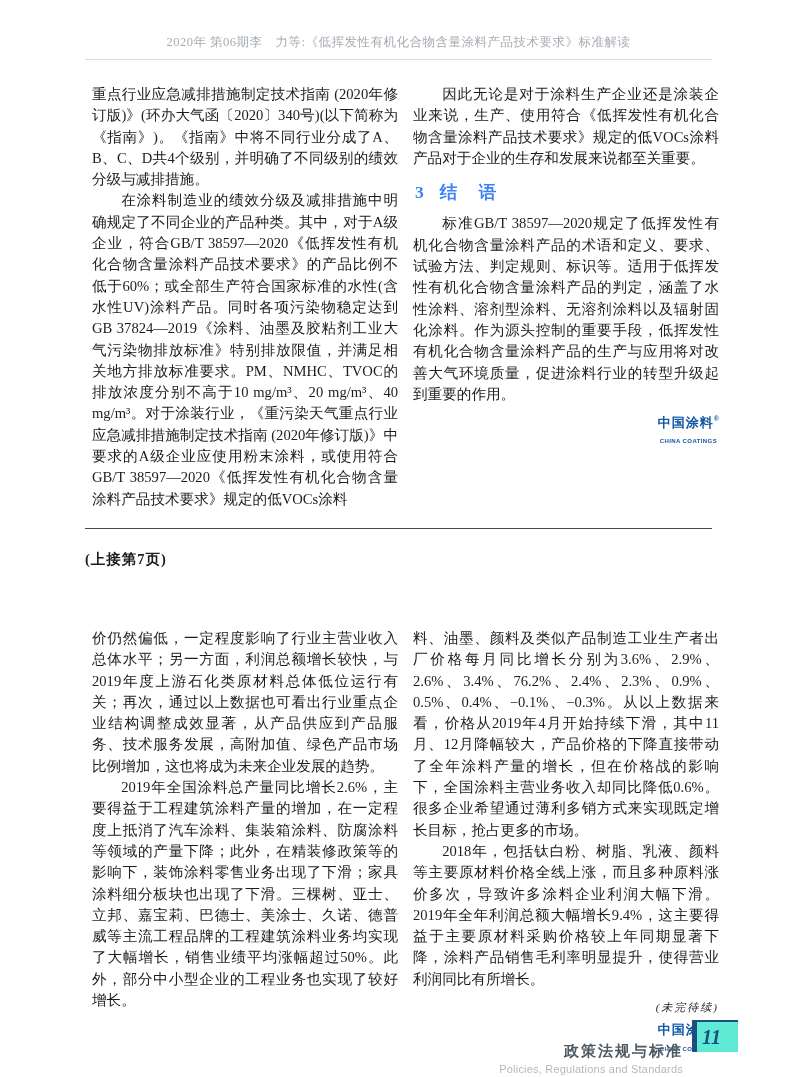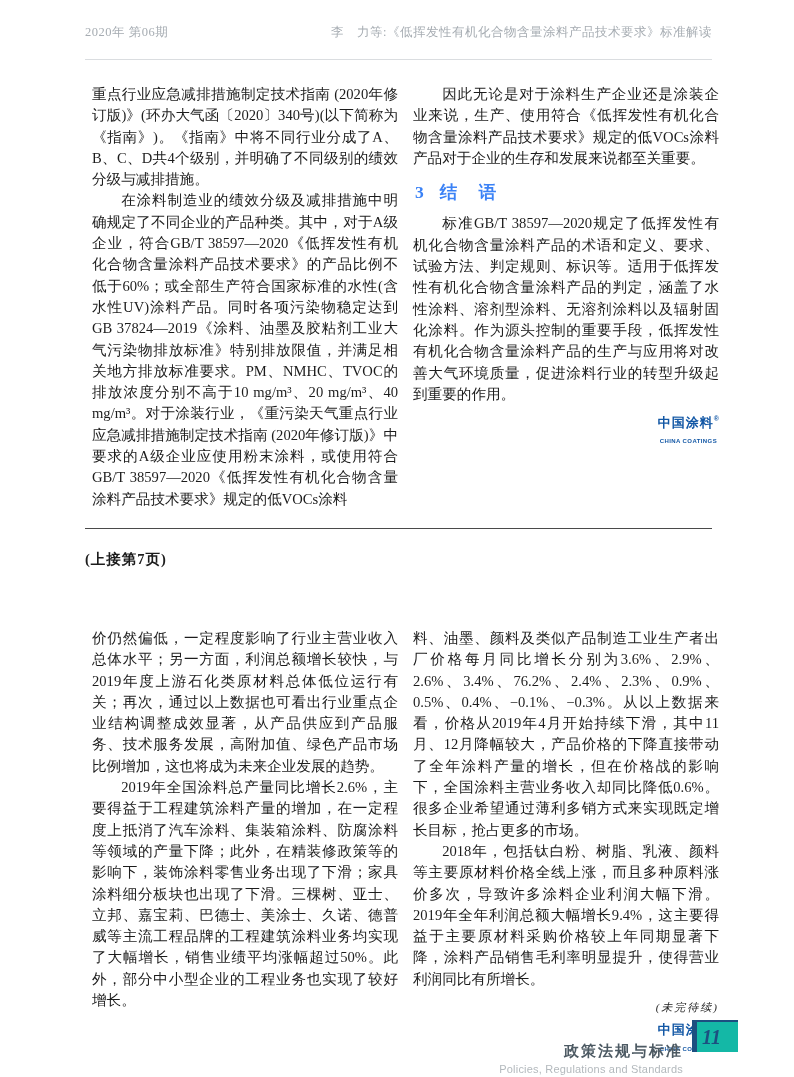--- a/index.html
+++ b/index.html
@@ -4,22 +4,22 @@
 <style>
   html,body { margin:0; padding:0; background:#ffffff; }
   .page {
     position:relative; width:794px; height:1077px; background:#ffffff;
     font-family:"Liberation Serif","DejaVu Serif",serif; color:#1c1c1c;
     overflow:hidden; margin:0 auto;
   }
 
   
   .page-header {
-    position:absolute; top:24px; left:85px; right:82px;
-    display:flex; justify-content:space-between;
+    position:absolute; top:34px; left:85px; right:82px;
+    display:flex; justify-content:center;
     font-size:12.5px; color:#a6acb2; letter-spacing:0.5px;
   }
   .header-rule {
     position:absolute; top:59px; left:85px; right:82px;
     border-top:1px solid #dadde0;
   }
 
   
   .article {
     position:absolute; left:92px; width:627px;
@@ -71,21 +71,21 @@
     font-family:"Liberation Sans","DejaVu Sans",sans-serif;
     font-size:15px; font-weight:bold; color:#4d5a63; letter-spacing:2px;
   }
   .footer-en {
     font-family:"Liberation Sans","DejaVu Sans",sans-serif;
     font-size:11px; color:#b3b9bd; margin-top:2px; letter-spacing:0.2px;
   }
   .page-badge {
     border-left:5px solid #1c4f80; border-top:2px solid #1c4f80;
     width:36px; height:30px; display:flex; align-items:center;
-    padding-left:5px; background:#14b8a6;
+    padding-left:5px; background:#5eead4;
   }
   .badge-num {
     font-style:italic; font-weight:bold; color:#1c4f80;
     font-size:20px; font-family:"Liberation Serif","DejaVu Serif",serif;
   }
 </style>
 </head>
 <body>
 
 <div class="page">

